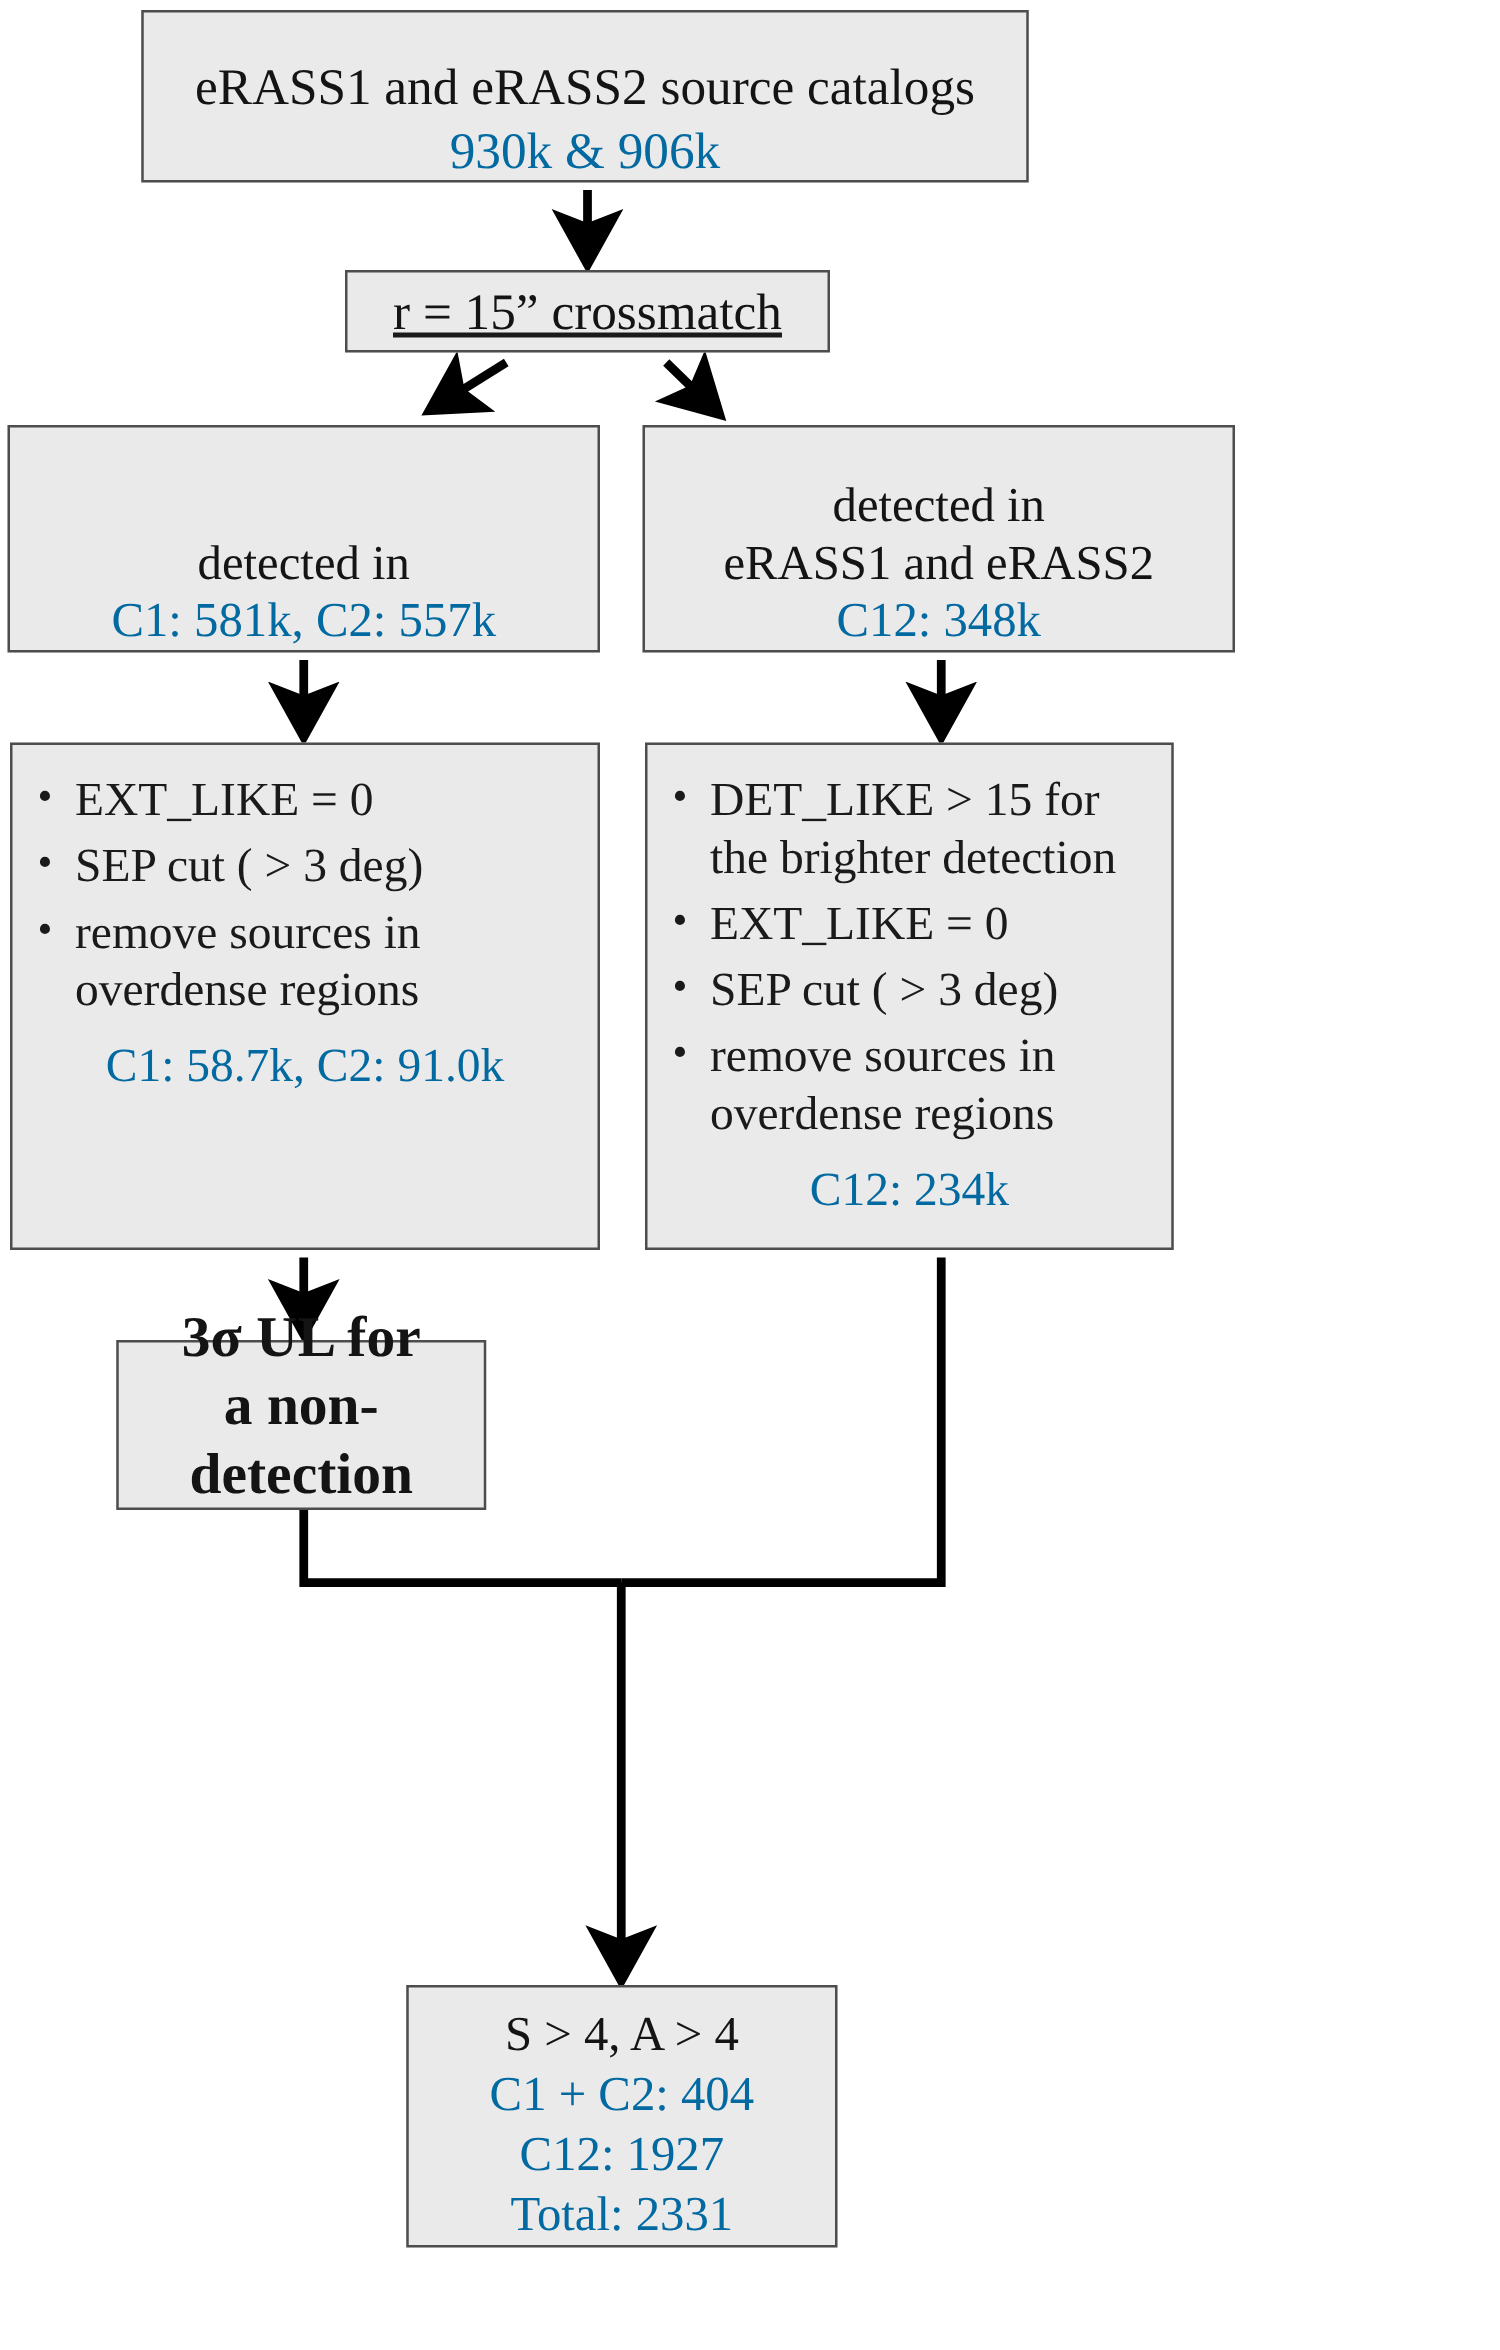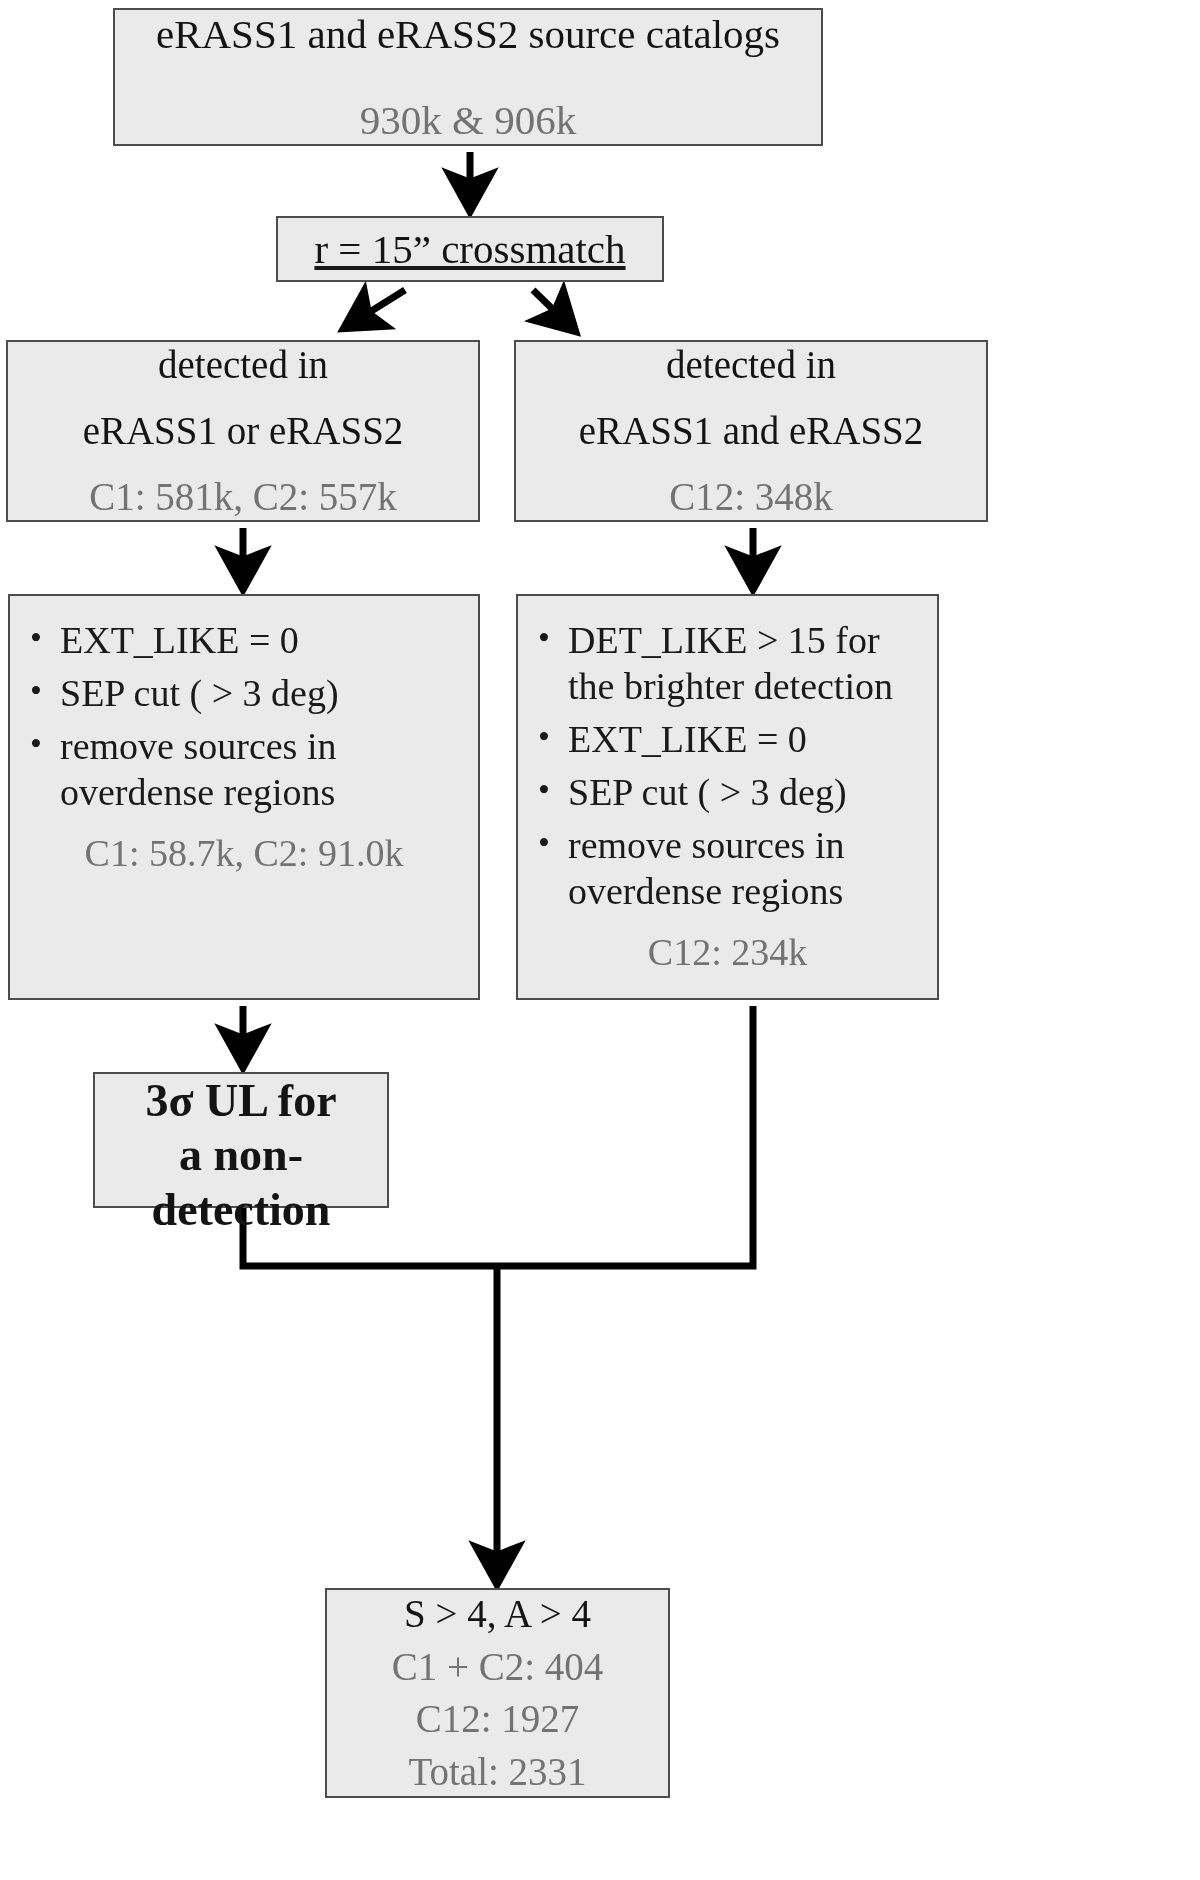--- a/index.html
+++ b/index.html
@@ -11,27 +11,27 @@
   }
   #canvas{position:absolute;left:0;top:0;width:1200px;height:1880px;overflow:hidden;}
 
   .box{
     position:absolute;
     background:#eaeaea;
     border:2px solid #4d4d4d;
     box-sizing:border-box;
     display:flex;
     flex-direction:column;
-    justify-content:space-between;
+    justify-content:flex-end;
     text-align:center;
     line-height:1.18;
   }
   .box .ln{display:block;}
   .dark{color:#141414;}
-  .grey{color:#737373;}
+  .grey{color:#0369a1;}
 
   
   #box-catalogs{
     left:113px;top:8px;width:710px;height:138px;
     font-size:41px;
   }
   #box-catalogs .ln.grey{font-size:41px;margin-top:2px;}
 
   #box-crossmatch{
     left:276px;top:216px;width:388px;height:66px;
@@ -121,21 +121,20 @@
     <span class="ln dark">eRASS1 and eRASS2 source catalogs</span>
     <span class="ln grey">930k &amp; 906k</span>
   </div>
 
   <div class="box" id="box-crossmatch">
     <span class="ln dark">r = 15” crossmatch</span>
   </div>
 
   <div class="box" id="box-or">
     <span class="ln dark">detected in</span>
-    <span class="ln dark">eRASS1 or eRASS2</span>
     <span class="ln grey">C1: 581k, C2: 557k</span>
   </div>
 
   <div class="box" id="box-and">
     <span class="ln dark">detected in</span>
     <span class="ln dark">eRASS1 and eRASS2</span>
     <span class="ln grey">C12: 348k</span>
   </div>
 
   <div class="box" id="box-cuts-left">

